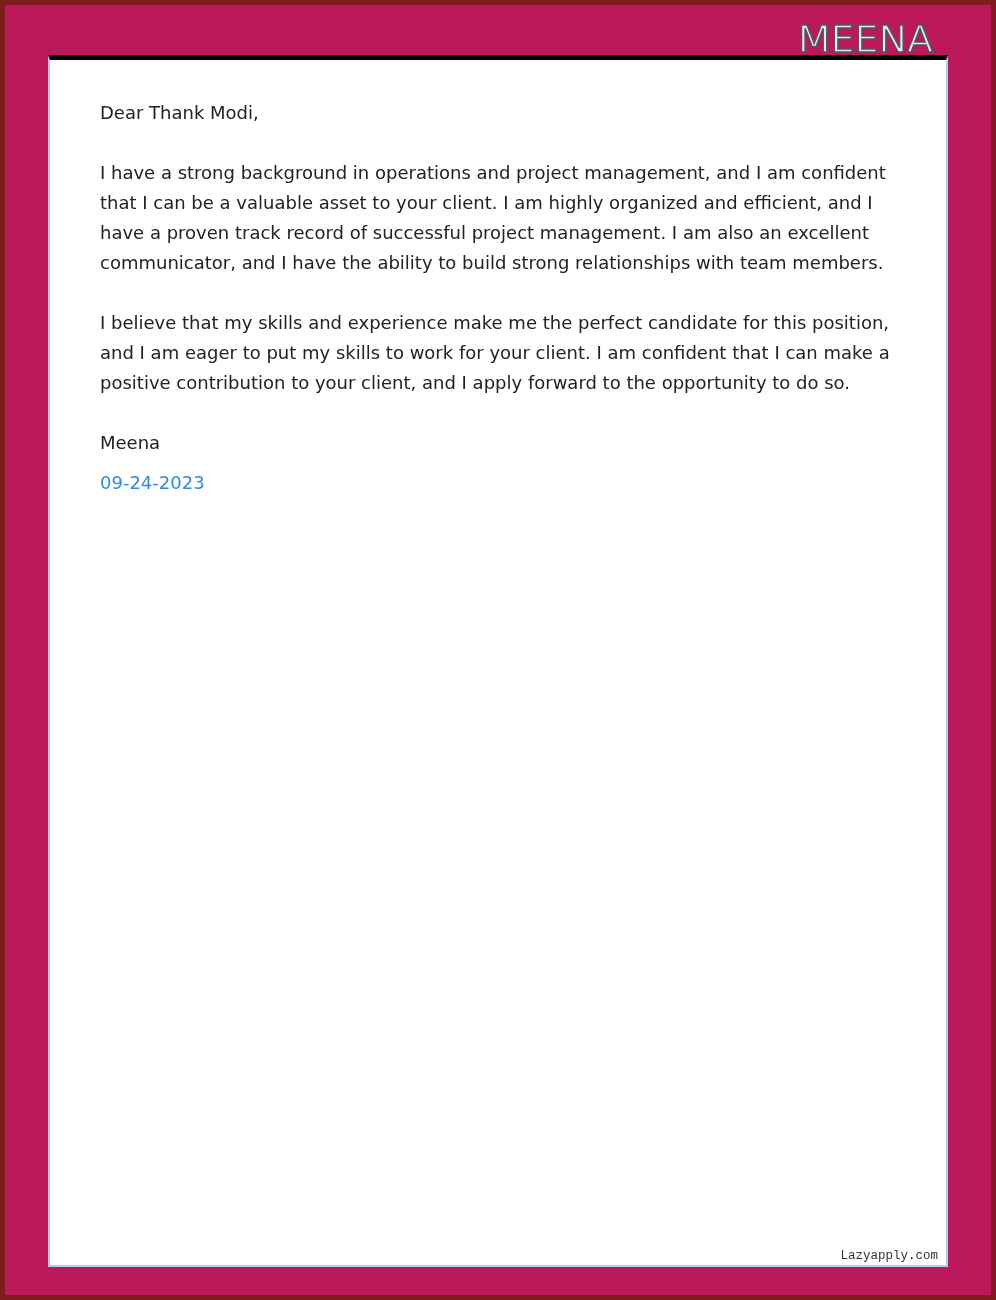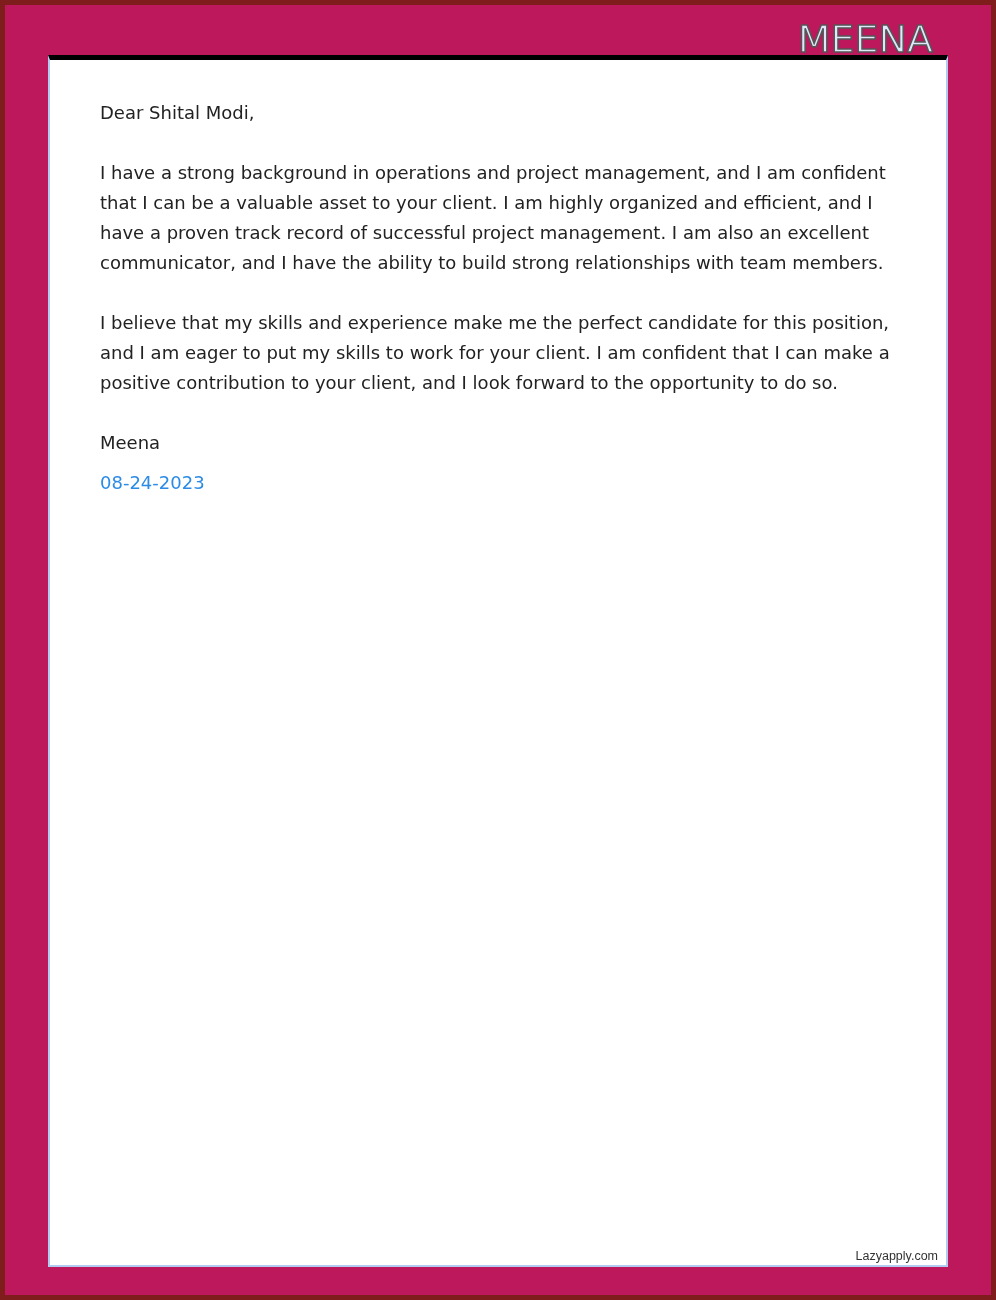--- a/index.html
+++ b/index.html
@@ -64,33 +64,33 @@
     .letter .date {
       color: #2b8be6;
       margin: 0;
     }
     .footer-brand {
       position: absolute;
       right: 8px;
       bottom: 2px;
       font-size: 12.5px;
       color: #333;
-      font-family: Liberation Sans, sans-serif;
+      font-family: Liberation Mono, monospace;
     }
   </style>
 </head>
 <body>
 
 <div class="frame">
   <div class="name-heading">MEENA</div>
 
   <div class="card">
     <div class="letter">
-      <p>Dear Shital Modi,</p>
+      <p>Dear Thank Modi,</p>
       <p>I have a strong background in operations and project management, and I am confident that I can be a valuable asset to your client. I am highly organized and efficient, and I have a proven track record of successful project management. I am also an excellent communicator, and I have the ability to build strong relationships with team members.</p>
-      <p>I believe that my skills and experience make me the perfect candidate for this position, and I am eager to put my skills to work for your client. I am confident that I can make a positive contribution to your client, and I look forward to the opportunity to do so.</p>
+      <p>I believe that my skills and experience make me the perfect candidate for this position, and I am eager to put my skills to work for your client. I am confident that I can make a positive contribution to your client, and I apply forward to the opportunity to do so.</p>
       <p class="signature">Meena</p>
-      <p class="date">08-24-2023</p>
+      <p class="date">09-24-2023</p>
     </div>
 
     <div class="footer-brand">Lazyapply.com</div>
   </div>
 </div>
 
 </body></html>

